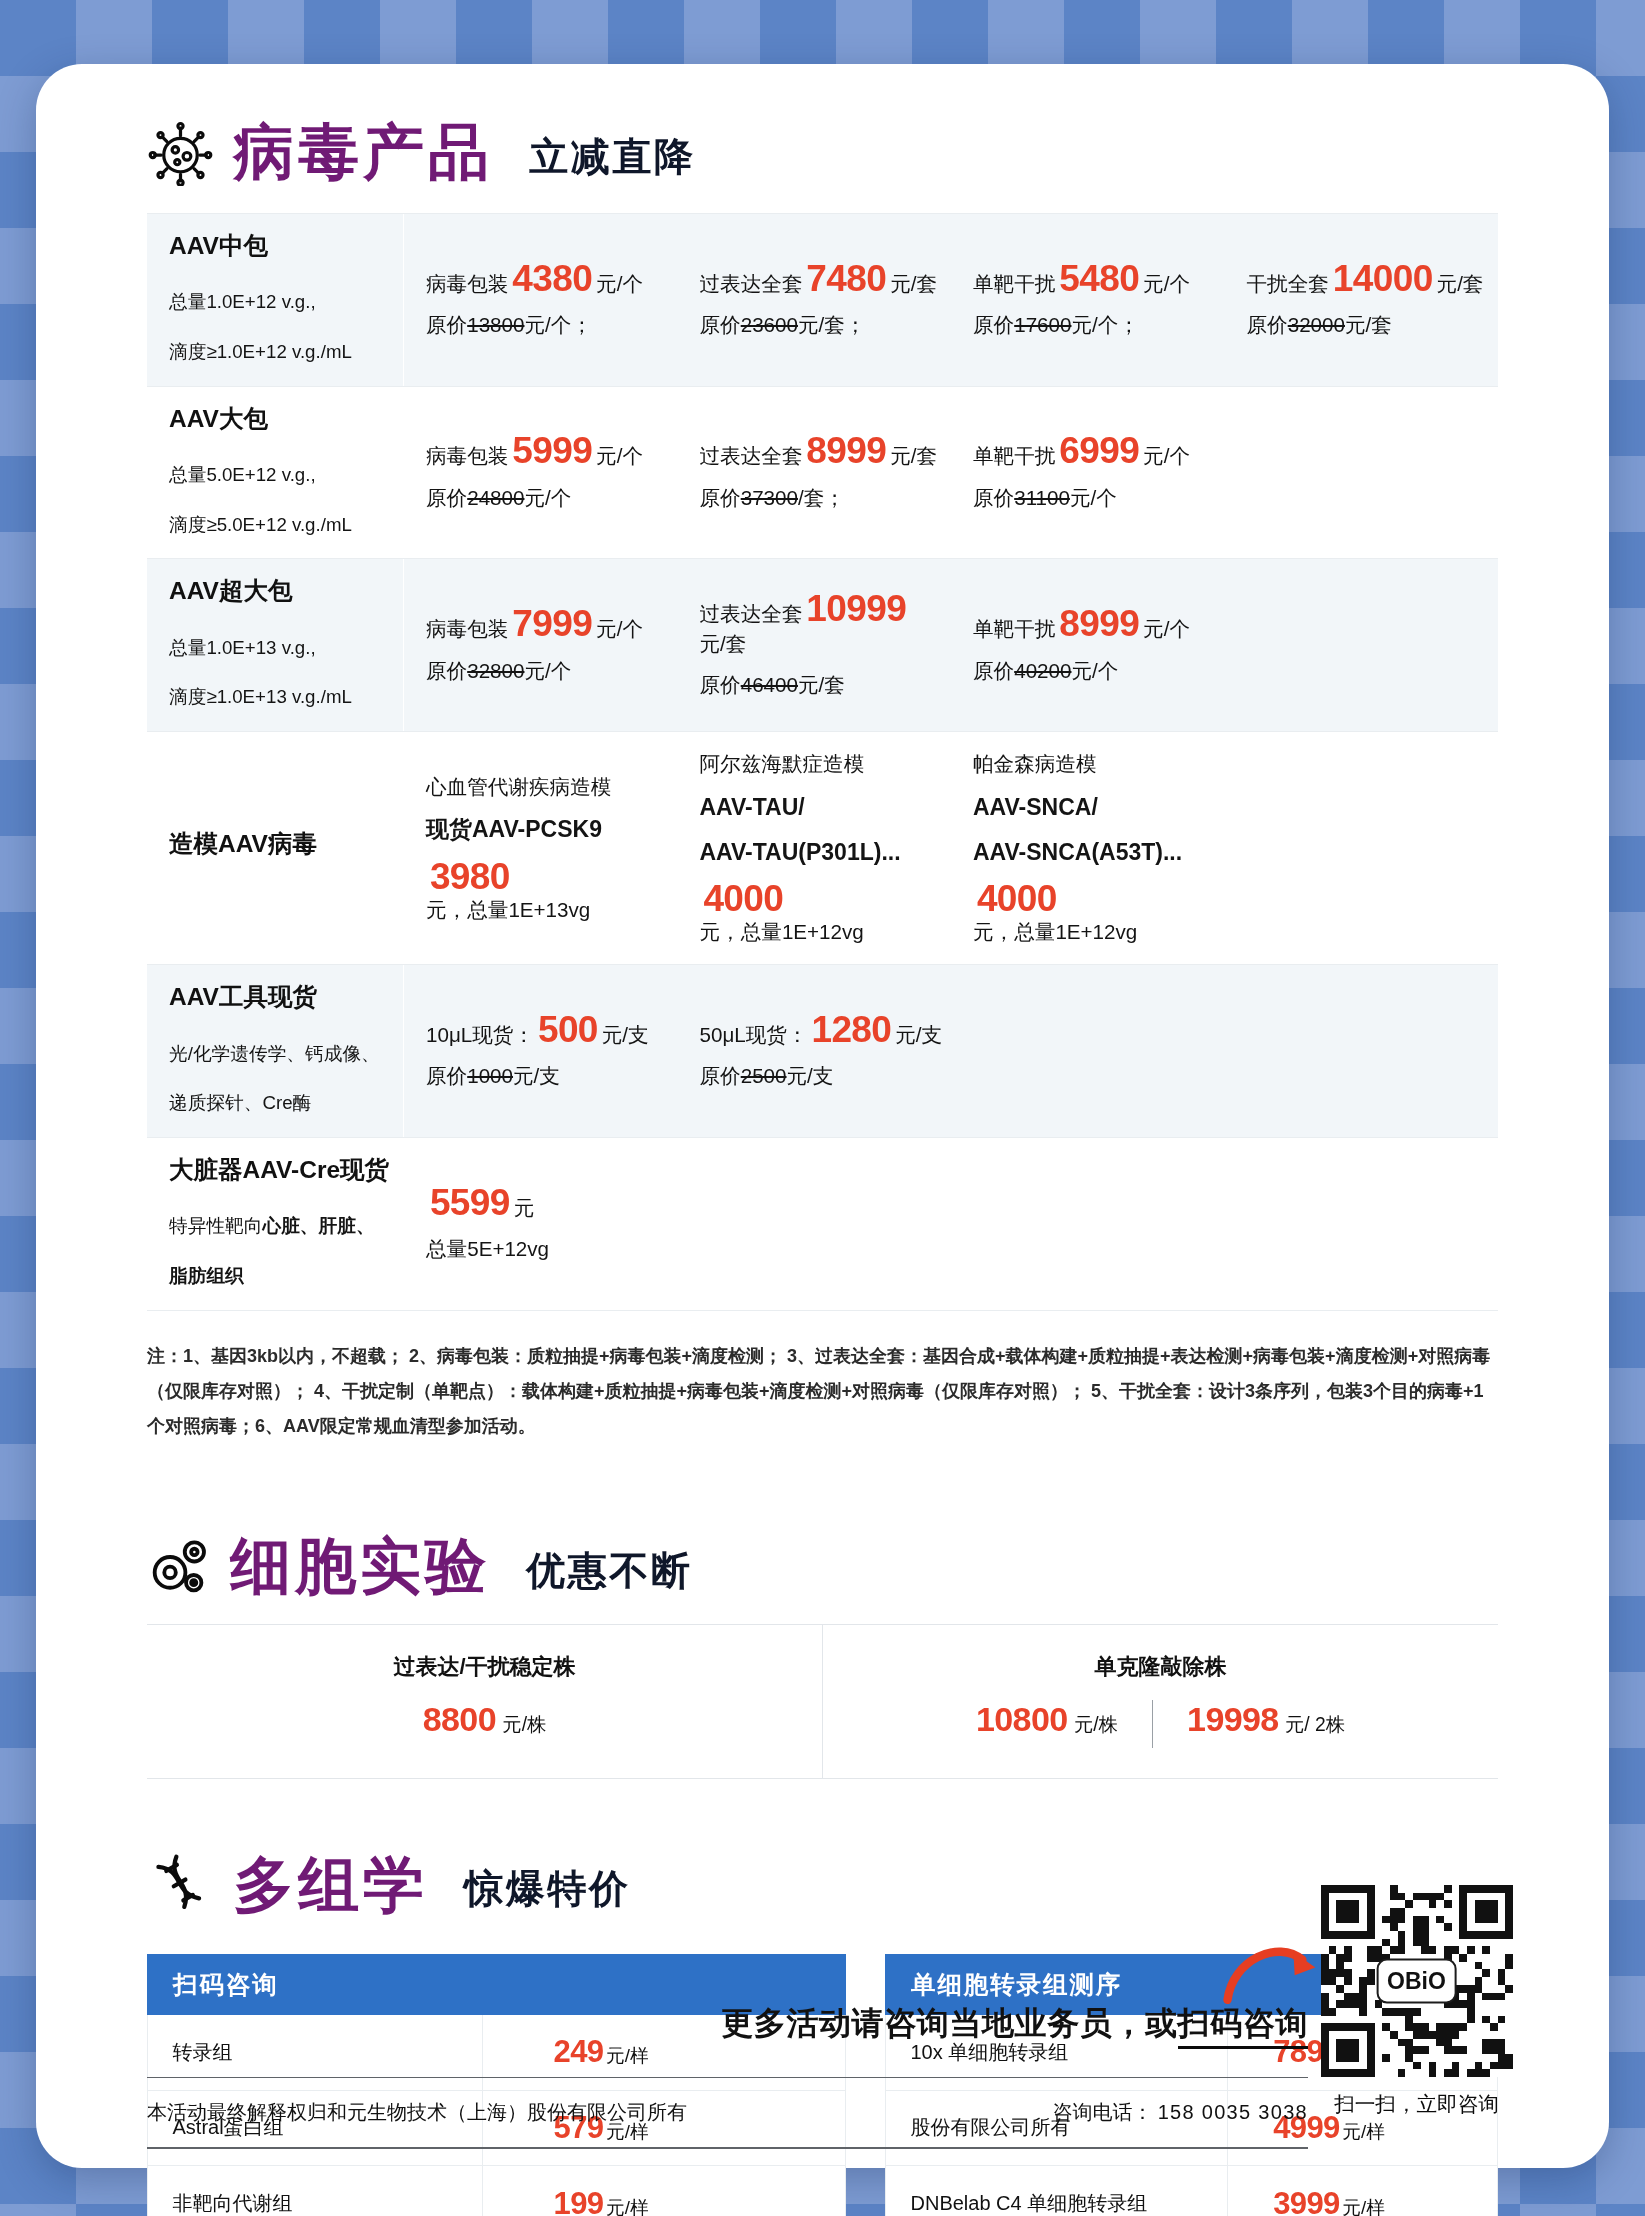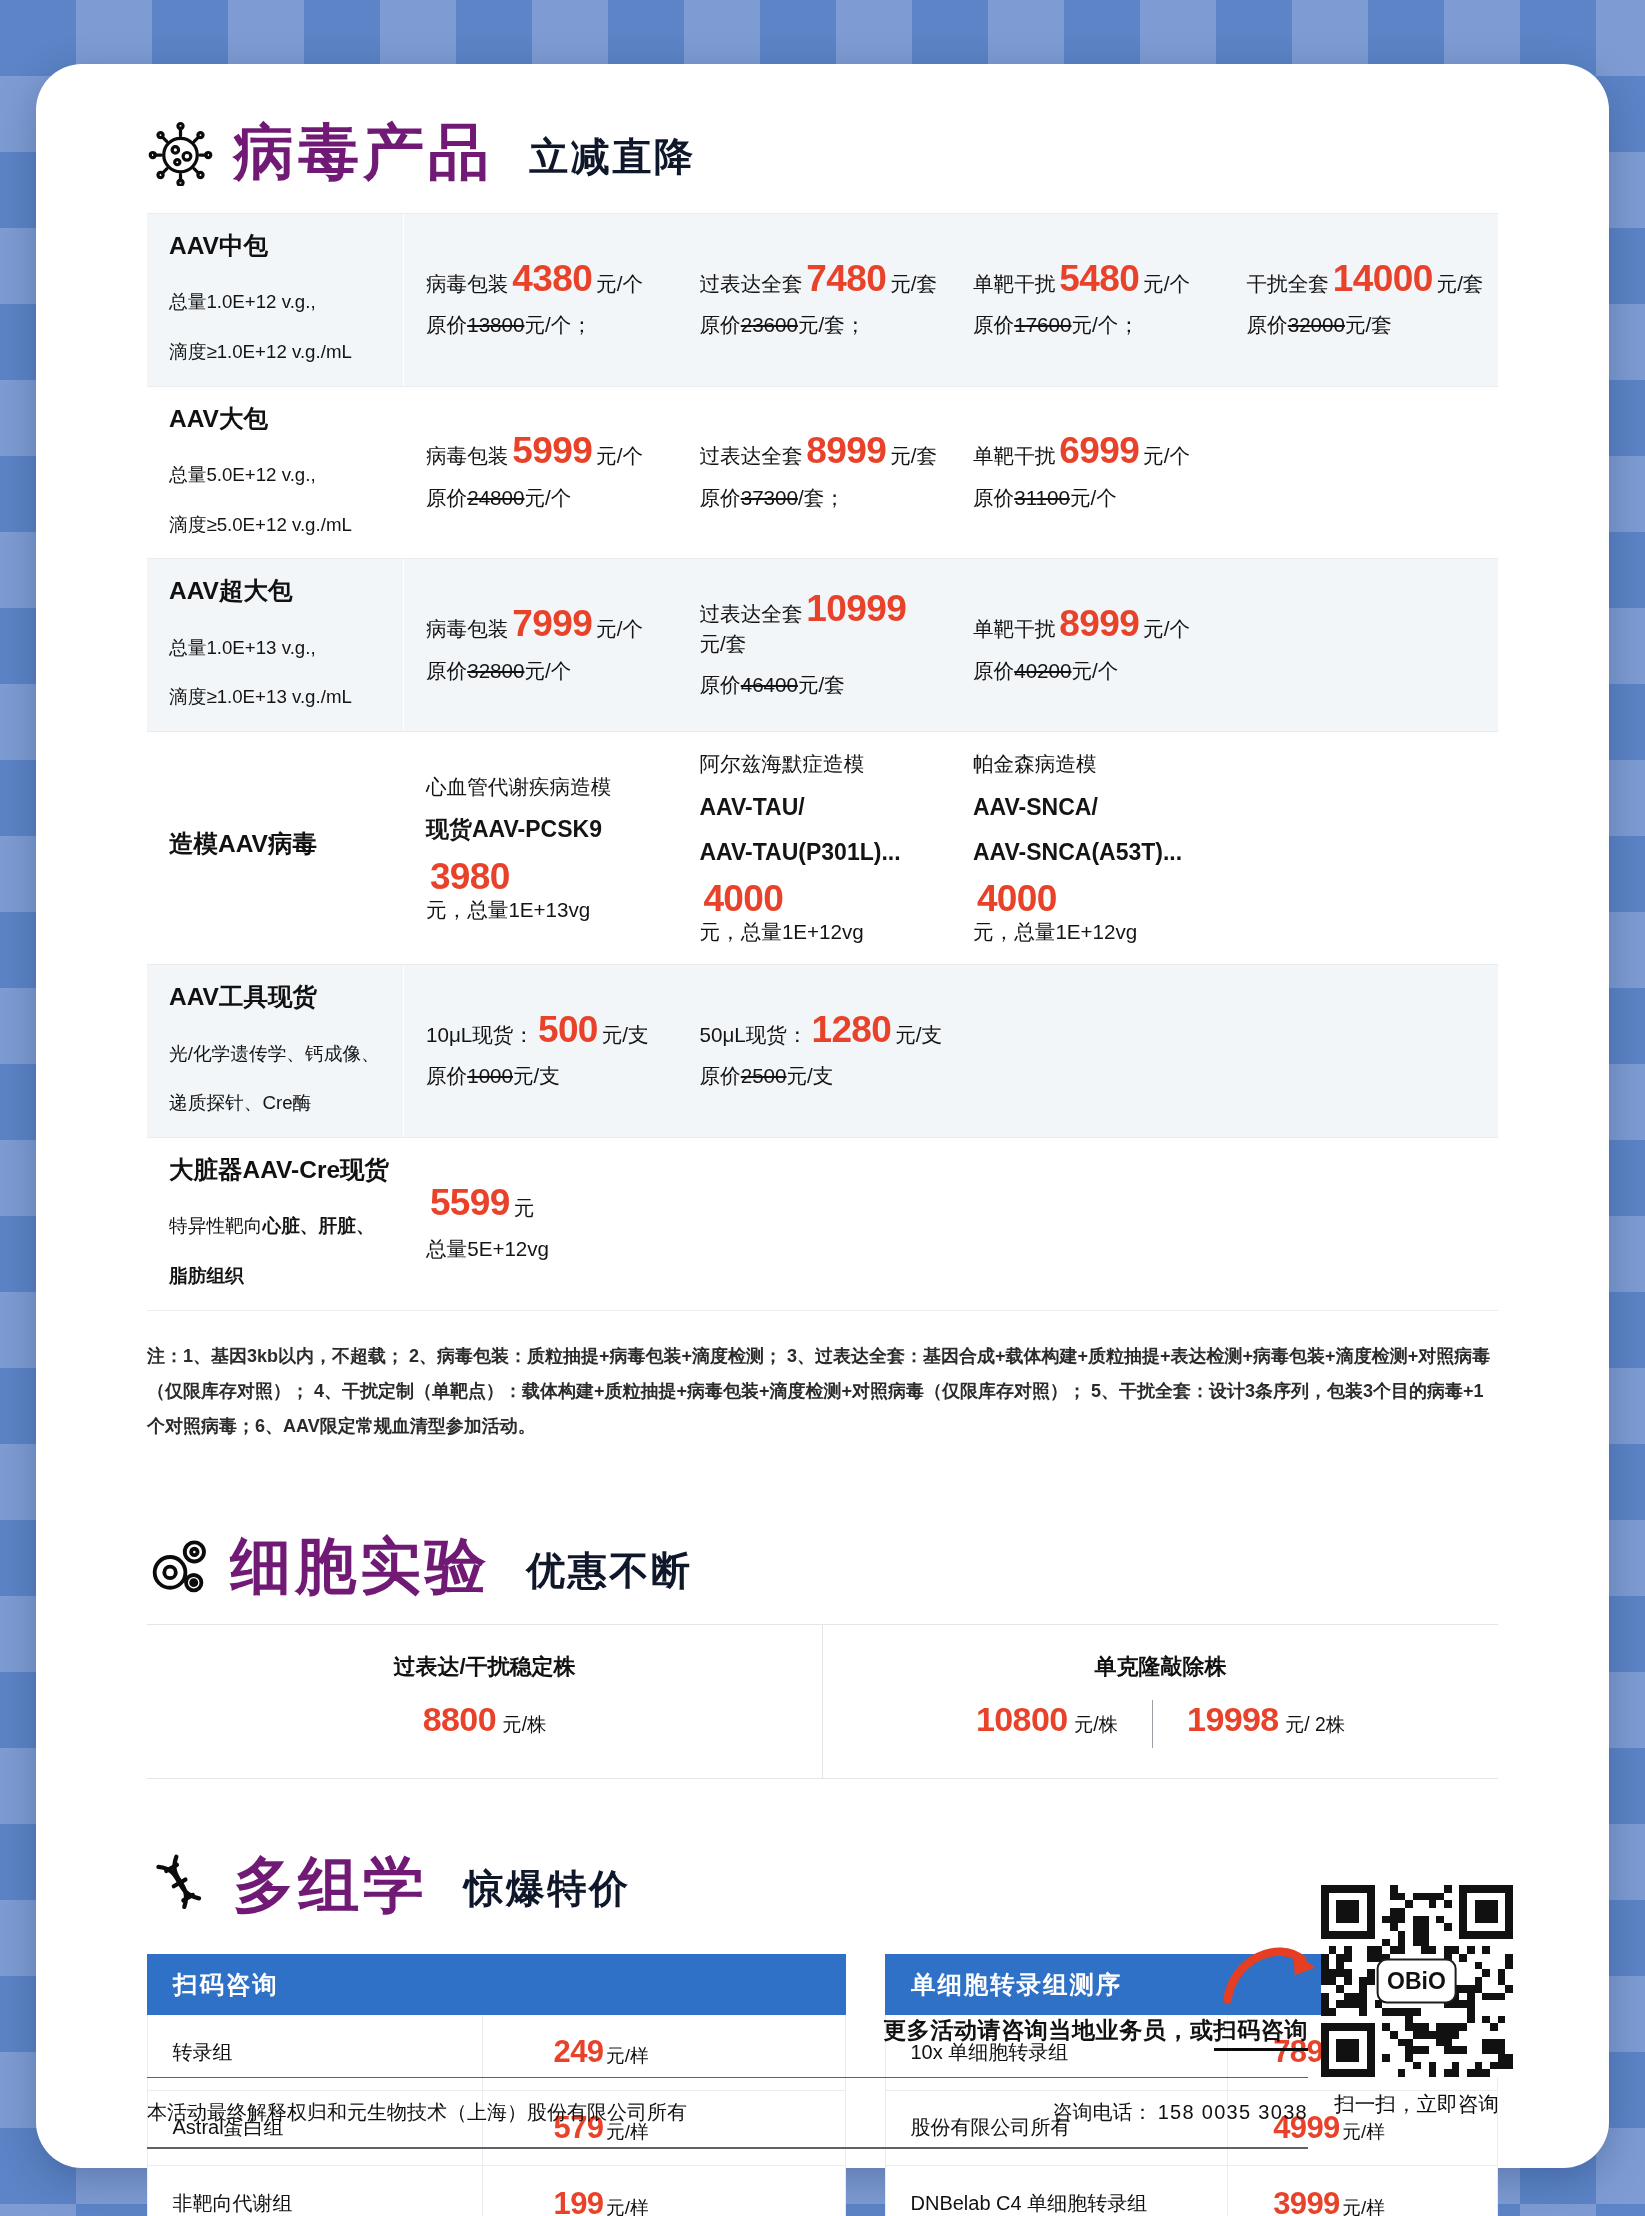--- a/index.html
+++ b/index.html
@@ -60,21 +60,21 @@
   .otable.right .olabel{width:56%;}
   .opr{display:flex;align-items:baseline;padding:19.3px 0 19.3px 71px;}
   .otable.right .opr{padding-left:45px;}
   .opnum{color:#e8432a;font-size:31px;font-weight:800;letter-spacing:-0.6px;}
   .ounit{font-size:18.7px;margin-left:2.6px;}
   .oextra{font-size:19.3px;margin-left:5.2px;}
   .oright-wrap{display:flex;flex-direction:column;}
   .ofoot{margin-top:19.3px;font-size:18px;color:#222;}
   
   .footer{position:absolute;left:111px;bottom:19.3px;width:1161px;}
-  .promo{font-size:23px;font-weight:800;text-align:right;margin-bottom:31px;letter-spacing:0.6px;}
+  .promo{font-size:32px;font-weight:800;text-align:right;margin-bottom:31px;letter-spacing:0.6px;}
   .promo .ul{border-bottom:3.9px solid #0a0a0a;padding-bottom:5.2px;}
   .frule{height:1.3px;background:#5f6368;}
   .company-row{display:flex;align-items:center;padding:21px 0;font-size:20px;}
   .phone{margin-left:auto;display:flex;align-items:baseline;}
   .phone-num{letter-spacing:1.3px;margin-left:5.2px;}
   .arrow-wrap{position:absolute;right:291px;bottom:163px;width:97px;height:71px;}
   .qr-wrap{position:absolute;right:95px;bottom:50px;width:195px;text-align:center;}
   .qr-box{position:relative;width:192px;height:192px;margin:0 auto;background:#fff;}
   .qr-box svg{display:block;width:192px;height:192px;}
   .qr-logo{position:absolute;left:50%;top:50%;transform:translate(-50%,-50%);

